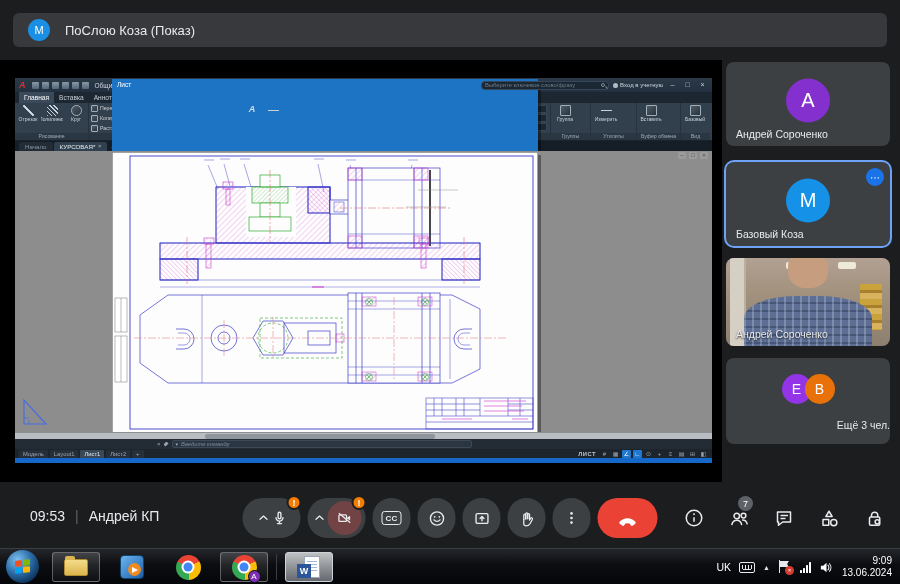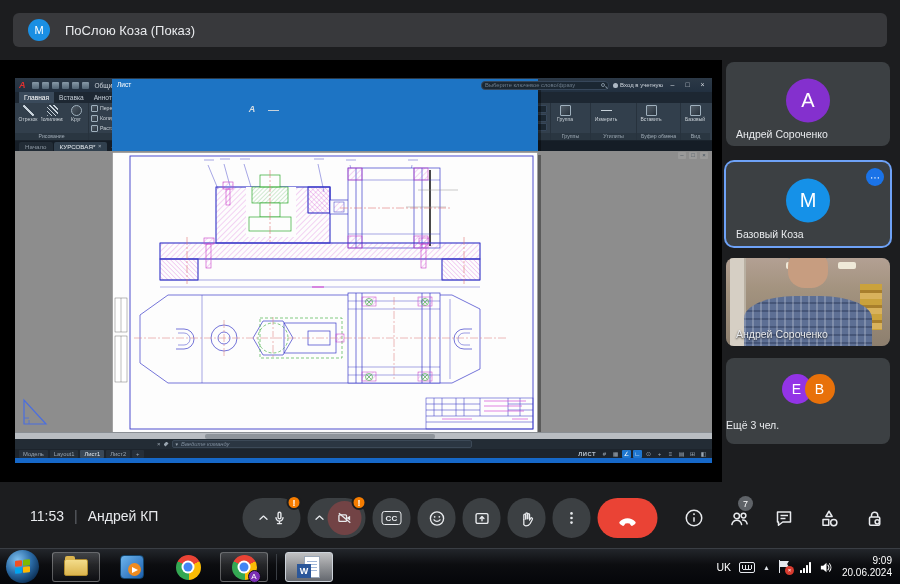--- a/index.html
+++ b/index.html
@@ -95,21 +95,21 @@
 .tname{position:absolute;left:10px;bottom:6px;font-size:10.5px;color:#e8eaed;white-space:nowrap}
 .tname.shadow{text-shadow:0 1px 2px rgba(0,0,0,.8)}
 .tav{position:absolute;left:50%;top:50%;transform:translate(-50%,-58%);width:44px;height:44px;border-radius:50%;display:flex;align-items:center;justify-content:center;font-size:20px;color:#fff}
 .t1 .tav{background:#8430ce}
 .t2 .tav{background:#1591e8}
 .tmenu{position:absolute;top:6px;right:6px;width:18px;height:18px;border-radius:50%;background:#1a73e8;color:#fff;font-size:10px;display:flex;align-items:center;justify-content:center}
 .gwrap{position:absolute;left:0;right:0;top:16px;display:flex;justify-content:center}
 .gav{width:30px;height:30px;border-radius:50%;display:flex;align-items:center;justify-content:center;font-size:14px;color:#fff}
 .gav.e{background:#9334e6}
 .gav.b{background:#e8710a;margin-left:-7px}
-.t4 .tname{left:0;right:0;text-align:left;bottom:13px}
+.t4 .tname{left:0;right:0;text-align:right;bottom:13px}
 .vid{position:absolute;inset:0;background:linear-gradient(180deg,#b3a093 0%,#a3937f 35%,#8d7f6e 100%)}
 .v-door{position:absolute;left:4px;top:0;width:16px;height:100%;background:#d6cfc4;border-right:2px solid #b9b0a2}
 .v-light{position:absolute;top:4px;width:18px;height:7px;background:#efe9d8;border-radius:2px}
 .v-shelf{position:absolute;right:8px;top:26px;width:22px;height:46px;background:repeating-linear-gradient(#caa23c 0 6px,#a87f2c 6px 9px,#d8b25c 9px 15px)}
 .v-head{position:absolute;left:50%;top:-8px;transform:translateX(-50%);width:40px;height:38px;background:#c79d80;border-radius:42%}
 .v-hair{position:absolute;left:50%;top:-10px;transform:translateX(-50%);width:46px;height:14px;background:#9b9892;border-radius:50%}
 .v-body{position:absolute;left:50%;bottom:-6px;transform:translateX(-50%);width:128px;height:56px;border-radius:40% 40% 0 0;background:#5d6f94}
 .v-body::after{content:"";position:absolute;inset:0;border-radius:inherit;background:repeating-linear-gradient(90deg,rgba(255,255,255,.22) 0 2px,transparent 2px 8px),repeating-linear-gradient(0deg,rgba(10,20,50,.28) 0 2px,transparent 2px 8px)}
 
 
@@ -653,21 +653,21 @@
   </div>
   <div class="tile t4">
     <div class="gwrap">
       <span class="gav e">Е</span>
       <span class="gav b">В</span>
     </div>
     <span class="tname">Ещё 3 чел.</span>
   </div>
 
   <div class="mleft">
-    <span>11:53</span>
+    <span>09:53</span>
     <span class="mdiv">|</span>
     <span>Андрей КП</span>
   </div>
 
   <div class="mcenter">
     <div class="cbtn pill">
       <span class="chev">
           <svg width="14" height="14" viewBox="0 0 16 16">
             <path d="M4 9.4L8 5.8l4 3.6" fill="none" stroke="#e8eaed" stroke-width="1.5" stroke-linecap="round" stroke-linejoin="round"></path>
           </svg>
@@ -826,18 +826,18 @@
           <b style="height:11px"></b>
         </span>
       <span>
           <svg width="15" height="15" viewBox="0 0 16 16">
             <path d="M2 6v4h2.5L8 13V3L4.5 6z" fill="#fff"></path>
             <path d="M9.5 5.5a3.5 3.5 0 0 1 0 5M11.2 4a6 6 0 0 1 0 8" stroke="#fff" fill="none" stroke-width="1.1" stroke-linecap="round"></path>
           </svg>
         </span>
       <span class="clockcol">
         <span>9:09</span>
-        <span>20.06.2024</span>
+        <span>13.06.2024</span>
       </span>
     </div>
   </div>
 
 </div>
 
 </body></html>

